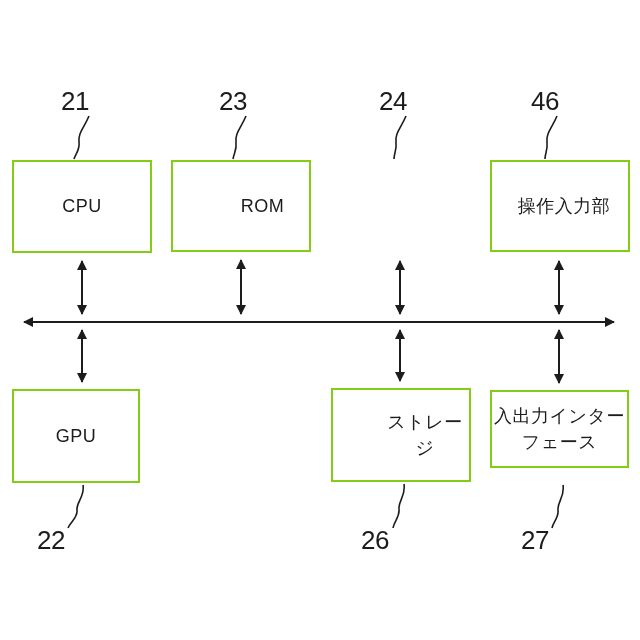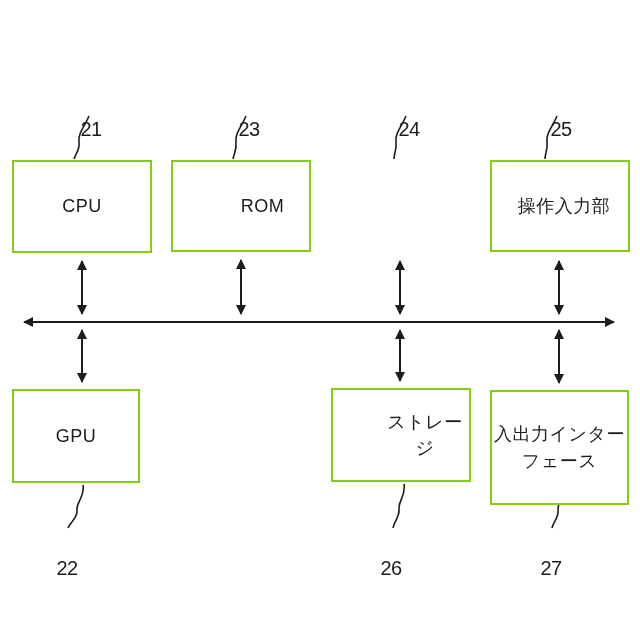--- a/index.html
+++ b/index.html
@@ -34,35 +34,33 @@
   .block-label {
     font-size: 18px;
     line-height: 1.45;
     white-space: pre-line;
     letter-spacing: 0.5px;
   }
   .ref-num {
     position: absolute;
     width: 60px;
     height: 22px;
-    text-align: center;
-    font-size: 20px;
+    font-size: 26px;
     line-height: 22px;
     letter-spacing: -0.5px;
-    margin-top: 28px;
   }
   
   #block-cpu      { left: 12px;  top: 160px; width: 140px; height: 93px; }
   #block-rom      { left: 171px; top: 160px; width: 140px; height: 92px; padding-left: 43px; }
   #block-ram      { left: 331px; top: 160px; width: 140px; height: 92px; }
   #block-op-input { left: 490px; top: 160px; width: 140px; height: 92px; padding-left: 8px; }
   
   #block-gpu      { left: 12px;  top: 389px; width: 128px; height: 94px; }
   #block-storage  { left: 331px; top: 388px; width: 140px; height: 94px; padding-left: 48px; }
-  #block-io-if    { left: 490px; top: 390px; width: 139px; height: 115px; }
+  #block-io-if    { left: 490px; top: 390px; width: 139px; height: 78px; }
   
   #ref-21 { left: 61px;  top: 90px; }
   #ref-23 { left: 219px; top: 90px; }
   #ref-24 { left: 379px; top: 90px; }
   #ref-25 { left: 531px; top: 90px; }
   #ref-22 { left: 37px;  top: 529px; }
   #ref-26 { left: 361px; top: 529px; }
   #ref-27 { left: 521px; top: 529px; }
 </style>
 </head>
@@ -114,18 +112,18 @@
     <span class="block-label">ストレージ</span>
   </div>
   <div class="block" id="block-io-if">
     <span class="block-label">入出力インター
 フェース</span>
   </div>
 
   <div class="ref-num" id="ref-21">21</div>
   <div class="ref-num" id="ref-23">23</div>
   <div class="ref-num" id="ref-24">24</div>
-  <div class="ref-num" id="ref-25">25</div>
+  <div class="ref-num" id="ref-25">46</div>
   <div class="ref-num" id="ref-22">22</div>
   <div class="ref-num" id="ref-26">26</div>
   <div class="ref-num" id="ref-27">27</div>
 
 </div>
 
 </body></html>

